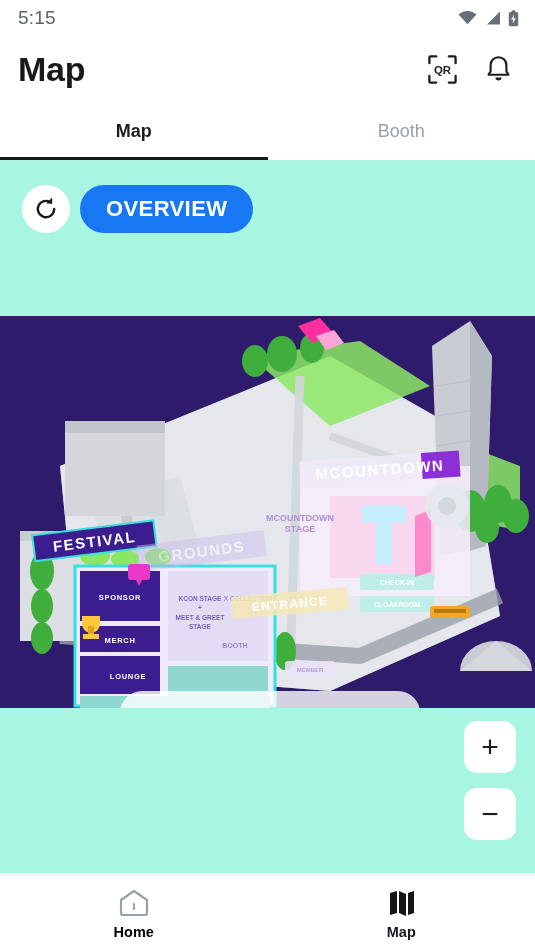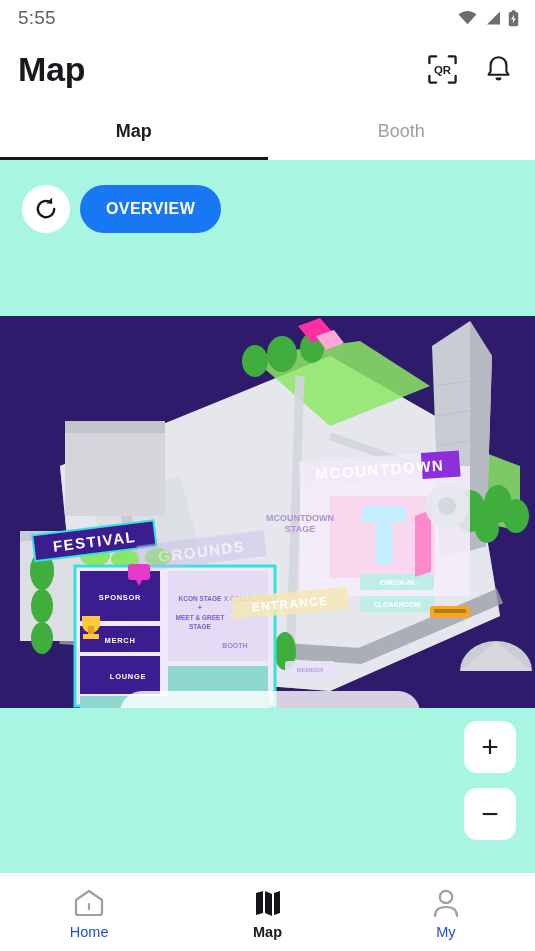--- a/index.html
+++ b/index.html
@@ -49,21 +49,21 @@
     background:#a8f5e2; width:100%; height:156px;
     padding:25px 0 0 22px; display:flex; align-items:flex-start; gap:10px;
   }
   .refresh-btn{
     width:48px; height:48px; border-radius:50%;
     background:#ffffff; display:flex; align-items:center; justify-content:center;
     cursor:pointer; flex:0 0 auto;
   }
   .overview-btn{
     height:48px; padding:0 26px; border-radius:24px;
-    background:#1877f2; color:#ffffff; font-size:16px; font-weight:bold;
+    background:#1877f2; color:#ffffff; font-size:22px; font-weight:bold;
     display:flex; align-items:center; justify-content:center;
     letter-spacing:.4px; border:none; cursor:pointer;
     font-family:"Liberation Sans", sans-serif;
   }
 
   
   .map-area{
     position:relative; width:100%; height:392px;
     background:#2e1b6b; overflow:hidden;
   }
@@ -95,28 +95,28 @@
   
   .bottom-nav{
     position:absolute; bottom:0; left:0; width:100%; height:76px;
     background:#ffffff; display:flex; align-items:center;
     border-top:1px solid #eceff1;
   }
   .nav-item{
     flex:1; display:flex; flex-direction:column; align-items:center;
     justify-content:center; gap:5px; cursor:pointer; height:100%;
   }
-  .nav-label{ font-size:14.5px; color:#1d4ed8; }
+  .nav-label{ font-size:14.5px; color:#000000;font-weight:bold; }
   .nav-item.active .nav-label{ color:#18191c; font-weight:bold; }
 </style>
 </head>
 <body>
 
 <div class="statusbar">
-  <span class="status-time">5:55</span>
+  <span class="status-time">5:15</span>
   <div class="status-icons">
     <svg width="19" height="16" viewBox="0 0 20 16">
       <path d="M10 14.5 L0.6 4.4 A13.5 13.5 0 0 1 19.4 4.4 Z" fill="#6b6f74"></path>
     </svg>
     <svg width="17" height="16" viewBox="0 0 17 16">
       <path d="M16 1.5 L16 14.5 L3 14.5 Z" fill="#6b6f74"></path>
     </svg>
     <svg width="11" height="17" viewBox="0 0 11 17">
       <rect x="0.8" y="2" width="9.4" height="14.2" rx="1.6" fill="#6b6f74"></rect>
       <rect x="3.6" y="0.2" width="3.8" height="2" rx="0.6" fill="#6b6f74"></rect>
@@ -333,21 +333,14 @@
   <div class="nav-item active">
     <svg width="34" height="32" viewBox="0 0 34 32">
       <path d="M6 6 L13 4 v22 l-7 2 Z" fill="#141518"></path>
       <path d="M15 4 L22 7 v22 l-7 -3 Z" fill="#141518"></path>
       <path d="M24 6 L30 4 v22 l-6 2 Z" fill="#141518"></path>
     </svg>
     <span class="nav-label">Map</span>
   </div>
 
 
-  <div class="nav-item">
-    <svg width="34" height="32" viewBox="0 0 34 32">
-      <circle cx="17" cy="10" r="6.2" fill="none" stroke="#9aa0a8" stroke-width="2.2"></circle>
-      <path d="M6 29 q0 -9 11 -9 q11 0 11 9" fill="none" stroke="#9aa0a8" stroke-width="2.2" stroke-linecap="round"></path>
-    </svg>
-    <span class="nav-label">My</span>
-  </div>
 
 </div>
 
 </body></html>

